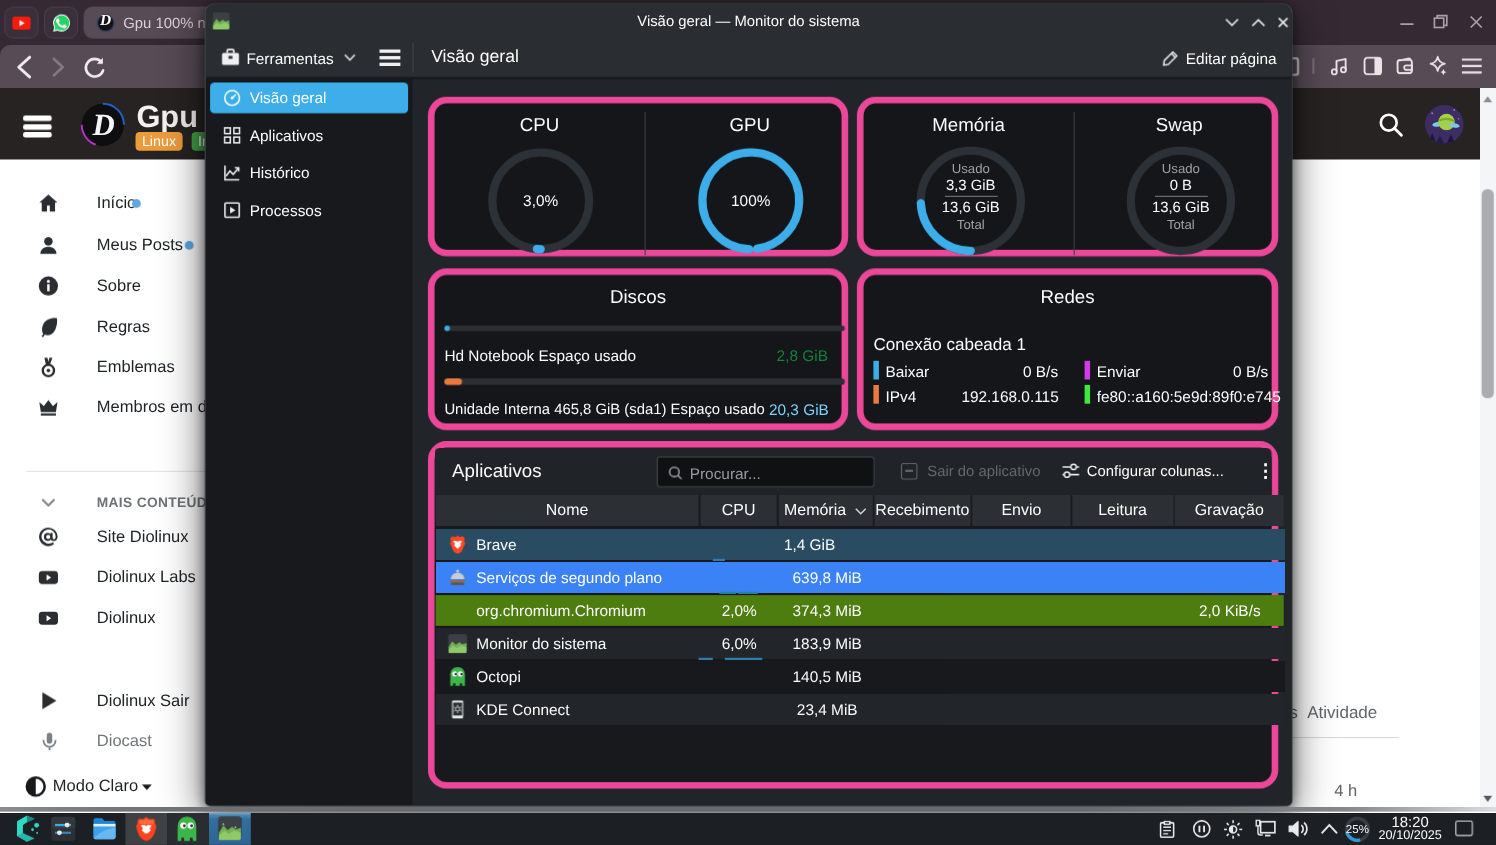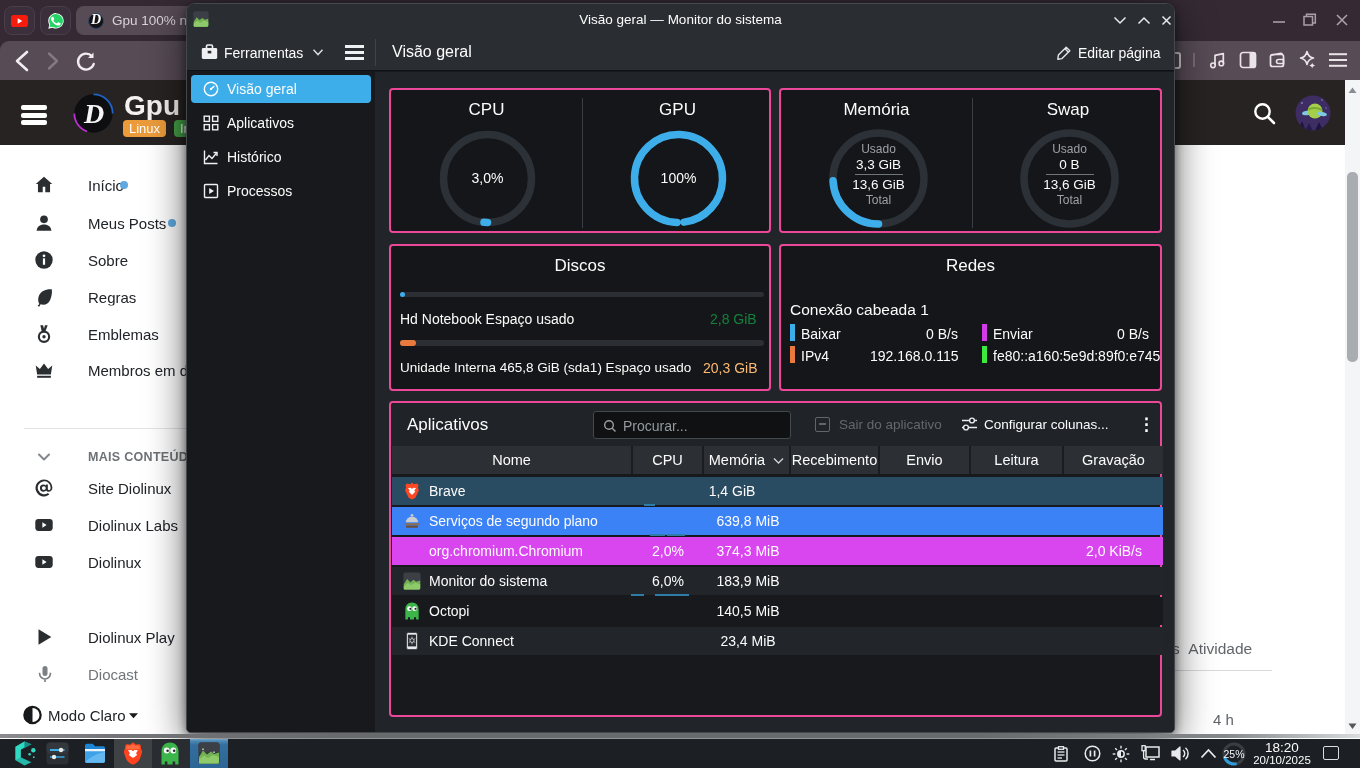--- a/index.html
+++ b/index.html
@@ -23,21 +23,21 @@
   .bluedot { position:absolute; width:8px; height:8px; border-radius:50%; background:#5fa8e0; top:50%; transform:translateY(-50%); }
 
   
   #kwin { left:186px; top:3px; width:989px; height:730px; background:#17191c; z-index:40;
           border-radius:9px 9px 5px 5px; border:1px solid #44494e;
           box-shadow:0 10px 38px rgba(0,0,0,.62), 0 2px 10px rgba(0,0,0,.45); overflow:hidden; }
   #ktitle { left:0; top:0; width:100%; height:30px; background:#2a2e32; }
   #ktool { left:0; top:30px; width:100%; height:37px; background:#2a2e32; border-bottom:1px solid #101316; }
   #ksidebar { left:0; top:68px; width:188px; height:662px; background:#17191c; }
   #kcontent { left:188px; top:68px; width:801px; height:662px; background:#212529; }
-  .kcard { position:absolute; background:#141619; border:2px solid #ec4899; border-radius:4px; }
+  .kcard { position:absolute; background:#141619; border:6px solid #ec4899; border-radius:17px; }
   .ktitle17 { font-size:17px; color:#fcfcfc; }
   .navitem { position:absolute; left:4px; width:180px; height:28px; border-radius:4px; color:#fcfcfc; font-size:14px; }
   .navitem .ni { position:absolute; left:12px; top:6px; width:16px; height:16px; }
   .navitem .nt { position:absolute; left:36px; top:50%; transform:translateY(-50%); }
 
   
   .hcell { position:absolute; top:43px; height:28px; background:#2c3034; color:#fcfcfc; font-size:14.5px;
            display:flex; align-items:center; justify-content:center; }
   .trow { position:absolute; left:1px; width:771px; height:28px; }
   .trow .nm { position:absolute; left:37px; top:50%; transform:translateY(-50%); font-size:14px; color:#fcfcfc; white-space:nowrap; }
@@ -228,21 +228,21 @@
       <svg class="ic" viewBox="0 0 24 24">
           <rect x="2.5" y="5.5" width="19" height="13" rx="3.4" fill="#2b2e31"></rect>
           <path d="M10.2 9 L14.8 12 L10.2 15 Z" fill="#fff"></path>
         </svg>
       <span class="tx">Diolinux</span>
     </div>
     <div class="sbitem" style="top:480px;">
       <svg class="ic" viewBox="0 0 24 24">
           <path d="M6 3.5 L20 12 L6 20.5 Z" fill="#2b2e31"></path>
         </svg>
-      <span class="tx">Diolinux Play</span>
+      <span class="tx">Diolinux Sair</span>
     </div>
     <div class="sbitem" style="top:517px;">
       <svg class="ic" style="width:20px;height:20px;left:35px;" viewBox="0 0 24 24">
           <rect x="9" y="2.5" width="6" height="12" rx="3" fill="#7c8085"></rect>
           <path d="M5.5 10.5 v1 a6.5 6.5 0 0 0 13 0 v-1" fill="none" stroke="#7c8085" stroke-width="2"></path>
           <line x1="12" y1="18.5" x2="12" y2="21.5" stroke="#7c8085" stroke-width="2"></line>
         </svg>
       <span class="tx" style="color:#717579;">Diocast</span>
     </div>
 
@@ -500,21 +500,21 @@
         <div class="abs ktitle17" style="left:0;top:10px;width:100%;text-align:center;">Discos</div>
         <div class="abs" style="left:8.5px;top:46px;width:364px;height:5px;border-radius:2.5px;background:#2b2f33;">
           <div style="width:5px;height:5px;border-radius:2.5px;background:#3daee9;"></div>
         </div>
         <div class="abs" style="left:9px;top:65px;font-size:14px;color:#fcfcfc;white-space:nowrap;">Hd Notebook Espaço usado</div>
           <div class="abs" style="right:12px;top:65px;font-size:14px;color:#15803d;">2,8&nbsp;GiB</div>
         <div class="abs" style="left:8.5px;top:94px;width:364px;height:6px;border-radius:3px;background:#2b2f33;">
           <div style="width:16px;height:6px;border-radius:3px;background:#e9793d;"></div>
         </div>
         <div class="abs" style="left:9px;top:114px;font-size:13.5px;color:#fcfcfc;white-space:nowrap;">Unidade Interna 465,8 GiB (sda1) Espaço usado</div>
-          <div class="abs" style="right:12px;top:114px;font-size:14px;color:#fdba74;">20,3&nbsp;GiB</div>
+          <div class="abs" style="right:12px;top:114px;font-size:14px;color:#7dd3fc;">20,3&nbsp;GiB</div>
       </div>
 
       <div class="kcard" style="left:404px;top:172px;width:383px;height:147px;">
         <div class="abs ktitle17" style="left:0;top:10px;width:100%;text-align:center;">Redes</div>
         <div class="abs" style="left:9px;top:55px;font-size:15.5px;color:#fcfcfc;">Conexão cabeada 1</div>
         <div class="abs" style="left:9px;top:78px;width:5px;height:17px;background:#3daee9;"></div>
         <div class="abs" style="left:20px;top:80px;width:157px;font-size:14px;color:#fcfcfc;">Baixar<span style="float:right;">0&nbsp;B/s</span></div>
         <div class="abs" style="left:201px;top:78px;width:5px;height:17px;background:#d33be9;"></div>
         <div class="abs" style="left:212px;top:80px;width:156px;font-size:14px;color:#fcfcfc;">Enviar<span style="float:right;">0&nbsp;B/s</span></div>
         <div class="abs" style="left:9px;top:100px;width:5px;height:17px;background:#e9793d;"></div>
@@ -571,21 +571,21 @@
             <path d="M10 5 a7 7 0 0 1 7 6.5 h-14 a7 7 0 0 1 7-6.5z" fill="#c9cdd1"></path>
             <circle cx="10" cy="3.6" r="1.5" fill="#c9cdd1"></circle>
             <rect x="2" y="12.5" width="16" height="2" fill="#8d6e4f"></rect>
             <rect x="3.5" y="15" width="13" height="2.5" fill="#6b4f36"></rect>
           </svg>
           <span class="nm">Serviços de segundo plano</span>
           <span class="cellv" style="left:356px;">639,8&nbsp;MiB</span>
           <div class="abs" style="left:258px;top:26.5px;width:15px;height:1.5px;background:#2e7ca8;"></div>
           <div class="abs" style="left:275px;top:26.5px;width:18px;height:1.5px;background:#2e7ca8;"></div>
         </div>
-        <div class="trow" style="top:134px;background:#d946ef;">
+        <div class="trow" style="top:134px;background:#4d7c0f;">
           <span class="nm">org.chromium.Chromium</span>
           <span class="cellv" style="left:276px;">2,0%</span>
           <span class="cellv" style="left:356px;">374,3&nbsp;MiB</span>
           <span class="cellv" style="left:722px;">2,0&nbsp;KiB/s</span>
         </div>
         <div class="trow" style="top:164px;background:#22262a;">
           <svg class="ri" viewBox="0 0 22 22">
             <rect x="0.5" y="0.5" width="21" height="21" rx="2.5" fill="#3c4046"></rect>
             <path d="M1 15 L5 8.5 L9 12.5 L13 9.5 L16 12 L21 10.5 V20 a1.5 1.5 0 0 1-1.5 1.5 h-18 A1.5 1.5 0 0 1 1 20 Z" fill="#72b253"></path>
             <path d="M1 17.5 L6 13.5 L10 16 L15 13 L21 15 V20 a1.5 1.5 0 0 1-1.5 1.5 h-18 A1.5 1.5 0 0 1 1 20 Z" fill="#8fca6a"></path>

